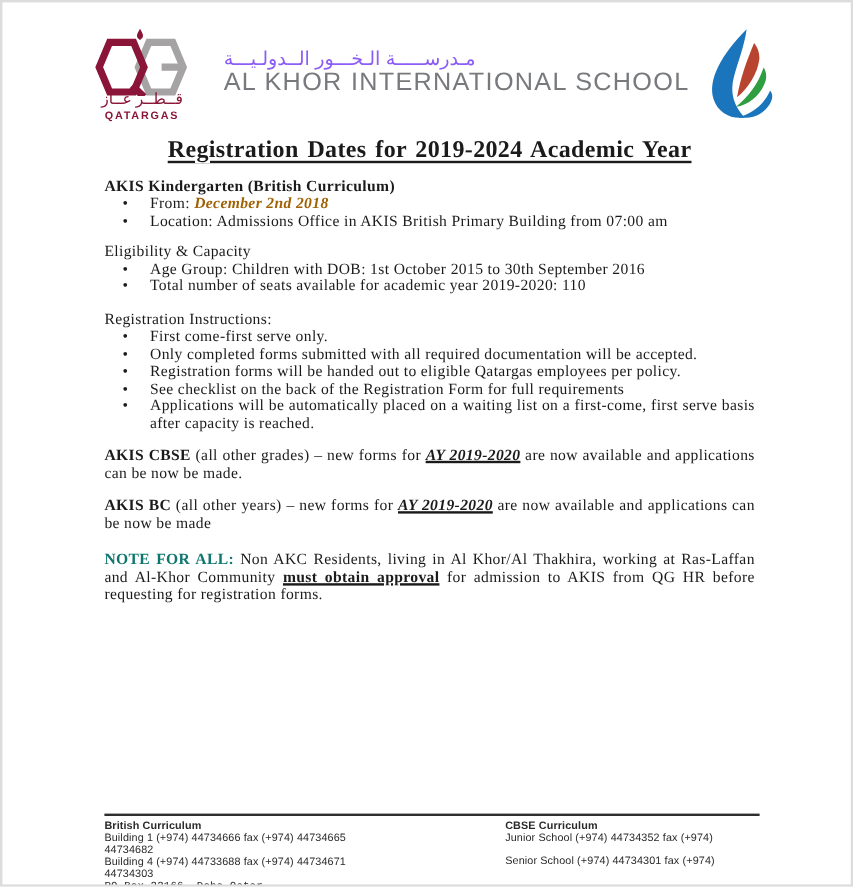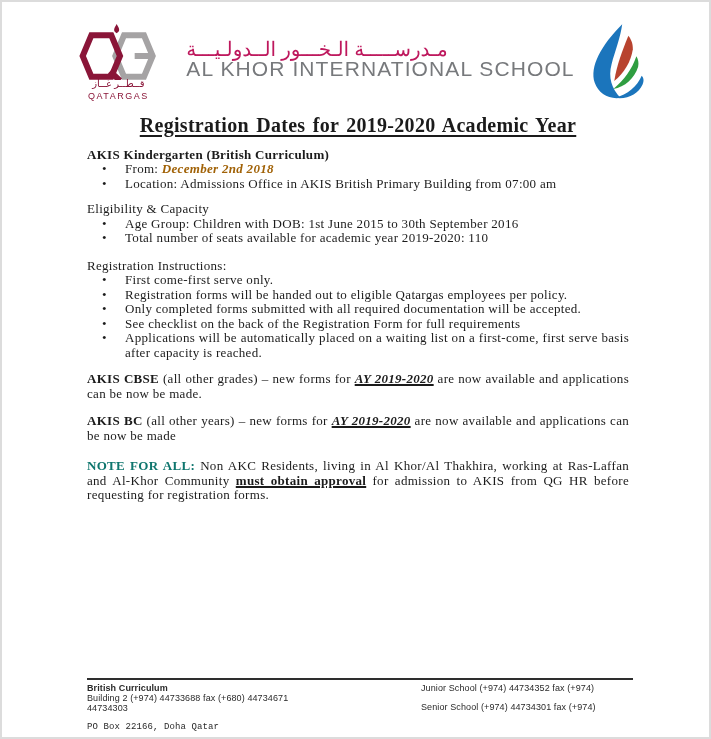--- a/index.html
+++ b/index.html
@@ -6,26 +6,26 @@
   .page {
     position:relative; width:711px; height:739px; box-sizing:border-box;
     background:#ffffff; border:2px solid #dcdcdc; overflow:hidden;
     font-family:"Liberation Serif", serif; color:#1b1b1b;
     font-size:13px; line-height:14.5px; letter-spacing:0.3px;
   }
   
   .header { display:flex; justify-content:center; align-items:flex-start; padding-top:22px; }
   .qg-logo { width:108px; text-align:center; }
   .qg-mark { width:92px; height:56px; display:block; margin:0 auto; }
-  .qg-arabic { font-family:"DejaVu Sans", sans-serif; font-size:10px; line-height:8px; color:#8a1538; }
-  .qg-name { font-family:"Liberation Sans", sans-serif; font-size:9px; font-weight:normal;
+  .qg-arabic { font-family:"DejaVu Sans", sans-serif; font-size:13px; line-height:8px; color:#8a1538; }
+  .qg-name { font-family:"Liberation Sans", sans-serif; font-size:9px; font-weight:bold;
              letter-spacing:1.5px; color:#8a1538; margin-top:1px; }
   .school { margin:16px 10px 0 14px; text-align:left; }
-  .school-arabic { font-family:Liberation Serif, serif; font-size:20px; line-height:19px;
-                   color:#be185d; letter-spacing:1px; text-align:left; direction:rtl; }
+  .school-arabic { font-family:Liberation Sans, sans-serif; font-size:16px; line-height:19px;
+                   color:#8b5cf6; letter-spacing:1px; text-align:left; direction:rtl; }
   .school-name { font-family:"Liberation Sans", sans-serif; font-size:21px; color:#77797c;
                  letter-spacing:1.1px; margin-top:3px; white-space:nowrap; }
   .akis-flame { width:62px; height:80px; margin-top:-2px; }
   
   .content { margin:0 80px 0 85px; }
   .doc-title { text-align:center; margin-top:9px; font-size:20px; line-height:24px; font-weight:bold;
                letter-spacing:0.3px; word-spacing:2px;
                text-decoration:underline; text-decoration-thickness:2px; text-underline-offset:3px; }
   .sec { margin-top:11px; }
   .sec-head { text-align:left; }
@@ -80,70 +80,72 @@
     <svg class="akis-flame" viewBox="0 0 70 85" xmlns="http://www.w3.org/2000/svg">
       <path d="M42,0 C18,24 5,48 11,66 C15,78 27,85 40,83 C30,72 26,60 30,45 C34,30 40,15 42,0 Z" fill="#1b75bc"></path>
       <path d="M49,13 C42,30 36,46 33,64 C44,55 52,42 54,28 C54,21 52,17 49,13 Z" fill="#b8432f"></path>
       <path d="M58,36 C53,51 44,63 32,73 C45,71 56,61 60,48 C61,43 60,39 58,36 Z" fill="#2f9e41"></path>
       <path d="M64,58 C59,70 48,79 34,83 C48,85 60,79 65,68 C67,63 66,60 64,58 Z" fill="#1b75bc"></path>
     </svg>
   </div>
 
   <div class="content">
 
-    <div class="doc-title">Registration Dates for 2019-2020 Academic Year</div>
+    <div class="doc-title">Registration Dates for 2019-2024 Academic Year</div>
 
     <div class="sec">
       <div class="sec-head bold">AKIS Kindergarten (British Curriculum)</div>
       <ul class="blist">
         <li><span>From: </span><span class="date-blue">December 2nd 2018</span></li>
         <li>Location: Admissions Office in AKIS British Primary Building from 07:00 am</li>
       </ul>
     </div>
 
     <div class="sec">
       <div class="sec-head">Eligibility &amp; Capacity</div>
       <ul class="blist">
 
-      <li>Age Group: Children with DOB: 1st June 2015 to 30th September 2016</li>
+      <li>Age Group: Children with DOB: 1st October 2015 to 30th September 2016</li>
           <li>Total number of seats available for academic year 2019-2020: 110</li>
         </ul>
     </div>
 
     <div class="sec" style="margin-top:13px;">
       <div class="sec-head">Registration Instructions:</div>
       <ul class="blist">
 
       <li>First come-first serve only.</li>
+          <li>Only completed forms submitted with all required documentation will be accepted.</li>
           <li>Registration forms will be handed out to eligible Qatargas employees per policy.</li>
-          <li>Only completed forms submitted with all required documentation will be accepted.</li>
           <li>See checklist on the back of the Registration Form for full requirements</li>
           <li>Applications will be automatically placed on a waiting list on a first-come, first serve basis after capacity is reached.</li>
         </ul>
     </div>
 
     <p class="para"><span class="b">AKIS CBSE</span><span> (all other grades) – new forms for </span><span class="ay">AY 2019-2020</span><span> are now available and applications can be now be made.</span></p>
 
     <p class="para"><span class="b">AKIS BC</span><span> (all other years) – new forms for </span><span class="ay">AY 2019-2020</span><span> are now available and applications can be now be made</span></p>
 
     <p class="para" style="margin-top:16px;"><span class="note-label">NOTE FOR ALL:</span><span> Non AKC Residents, living in Al Khor/Al Thakhira, working at Ras-Laffan and Al-Khor Community </span><span class="emph-u">must obtain approval</span><span> for admission to AKIS from QG HR before requesting for registration forms.</span></p>
 
   </div>
 
   <div class="footer">
     <div class="footer-rule"></div>
     <div class="footer-cols">
       <div class="fc-left">
         <div class="fc-head">British Curriculum</div>
         <div>
 
-            <div class="f-line">Building 2 (+974) 44733688 fax (+680) 44734671 44734303</div>
+        <div class="f-line">Building 1 (+974) 44734666 fax (+974) 44734665 44734682</div>
+            <div class="f-line">Building 4 (+974) 44733688 fax (+974) 44734671 44734303</div>
           </div>
       </div>
       <div class="fc-right">
+        <div class="fc-head">CBSE Curriculum</div>
         <div>
 
         <div class="f-line">Junior School (+974) 44734352 fax (+974)</div>
             <div class="f-line">Senior School (+974) 44734301 fax (+974)</div>
           </div>
       </div>
     </div>
     <div class="pobox">PO Box 22166, Doha Qatar</div>
   </div>
 

